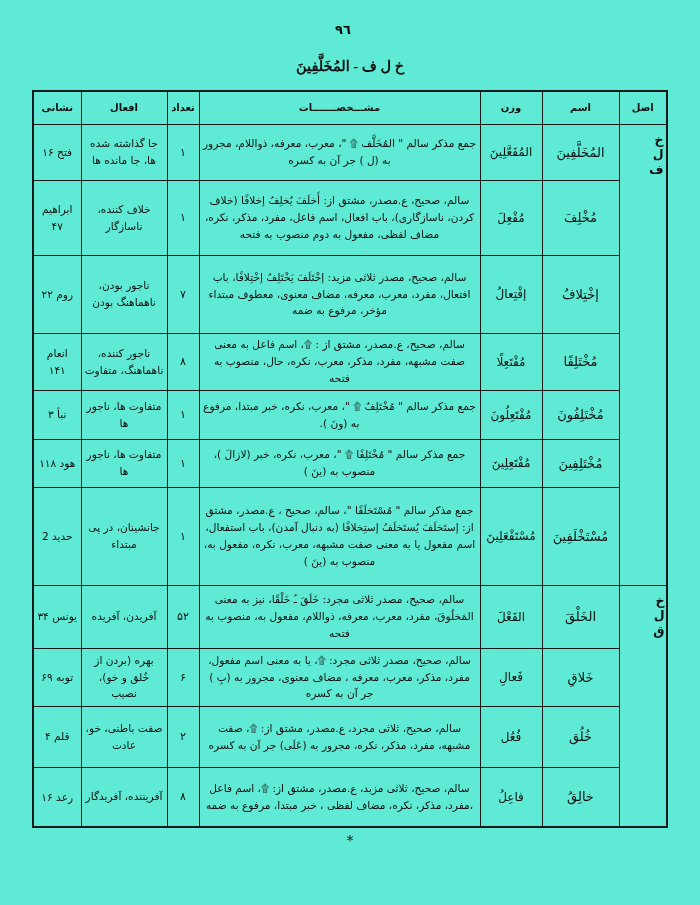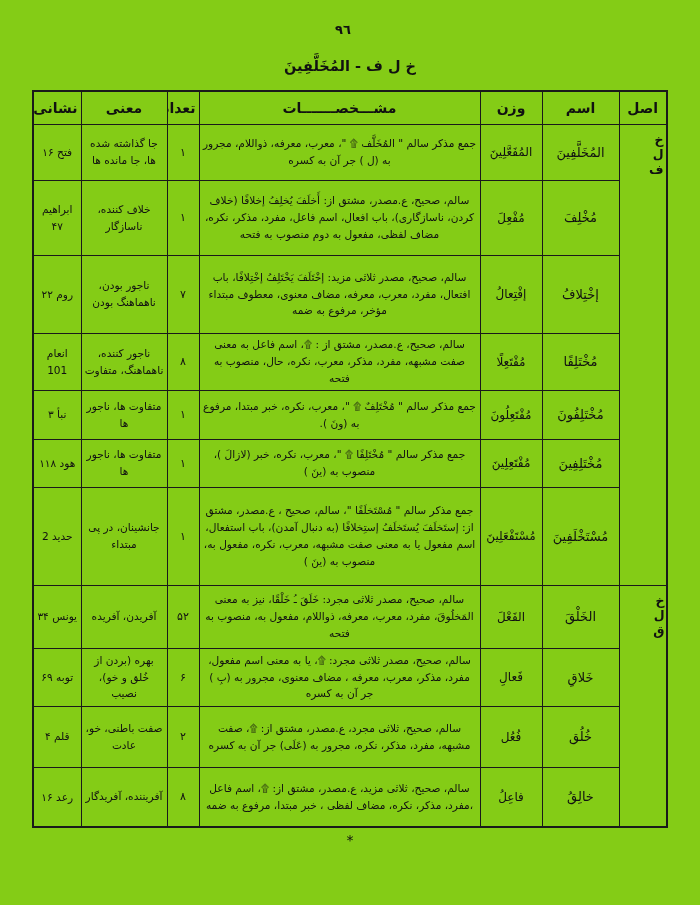--- a/index.html
+++ b/index.html
@@ -1,50 +1,50 @@
 <!DOCTYPE html>
 <html lang="fa" dir="rtl"><head>
 <meta charset="utf-8">
 <style>
   html,body { margin:0; padding:0; background:#ffffff; }
   .page {
     position: relative;
     width: 700px; height: 905px;
-    background: #84cc16;
+    background: #5eead4;
     font-family: "DejaVu Sans", sans-serif;
     direction: rtl;
     color: #111;
     overflow: hidden;
   }
   .page-number {
     position: absolute; top: 22px; left: 0; right: 14px;
     text-align: center; font-size: 13px; font-weight: bold;
   }
   .page-title {
     position: absolute; top: 58px; left: 0; right: 0;
-    text-align: center; font-size: 14.5px; font-weight: bold;
+    text-align: center; font-size: 14.5px; font-weight: bold; font-family: Liberation Serif, serif;
   }
   table.lex {
     position: absolute; top: 90px; right: 32px;
     width: 634px;
     border-collapse: collapse;
     table-layout: fixed;
     direction: rtl;
   }
   table.lex, table.lex td, table.lex th {
     border: 1.5px solid #1a1a1a;
   }
   table.lex { border-width: 2px; }
   td, th {
     padding: 2px 3px;
     text-align: center;
     vertical-align: middle;
     overflow: hidden;
   }
-  th { font-size: 14px; font-weight: bold; }
+  th { font-size: 10px; font-weight: bold; }
   .col-asl   { width: 48px; }
   .col-ism   { width: 77px; }
   .col-wazn  { width: 62px; }
   .col-mosh  { width: 281px; }
   .col-count { width: 32px; }
   .col-mani  { width: 86px; }
   .col-ref   { width: 48px; }
   td.asl  { vertical-align: top; padding-top: 7px; font-size: 12.5px; font-weight: bold; padding-left: 44px; }
   td.ism  { font-size: 13px; }
   td.wazn { font-size: 12px; text-align: center; }
@@ -76,21 +76,21 @@
         <col class="col-ref">
     </colgroup>
 
     <tbody>
         <tr style="height:33px">
       <th>اصل</th>
       <th>اسم</th>
       <th>وزن</th>
       <th>مشـــخصـــــــات</th>
       <th>تعداد</th>
-      <th>معنی</th>
+      <th>افعال</th>
       <th>نشانی</th>
     </tr>
 
     <tr style="height:56px">
       <td class="asl" rowspan="7">خ ل ف</td>
       <td class="ism">المُخَلَّفِينَ</td>
       <td class="wazn">المُفَعَّلِينَ</td>
       <td class="mosh">جمع مذكر سالم " المُخَلَّف ۩ "، معرب، معرفه، ذواللام، مجرور به (ل ) جر آن به كسره</td>
       <td class="count">١</td>
       <td class="mani">جا گذاشته شده ها، جا مانده ها</td>
@@ -114,21 +114,21 @@
       <td class="mani">ناجور بودن، ناهماهنگ بودن</td>
       <td class="ref">روم ٢٢</td>
     </tr>
 
     <tr style="height:57px">
       <td class="ism">مُخْتَلِفًا</td>
       <td class="wazn">مُفْتَعِلًا</td>
       <td class="mosh">سالم، صحیح، ع.مصدر، مشتق از : ۩، اسم فاعل به معنی صفت مشبهه، مفرد، مذكر، معرب، نكره، حال، منصوب به فتحه</td>
       <td class="count">٨</td>
       <td class="mani">ناجور كننده، ناهماهنگ، متفاوت</td>
-      <td class="ref">انعام 101</td>
+      <td class="ref">انعام ١۴١</td>
     </tr>
 
     <tr style="height:49px">
       <td class="ism">مُخْتَلِفُونَ</td>
       <td class="wazn">مُفْتَعِلُونَ</td>
       <td class="mosh">جمع مذكر سالم " مُخْتَلِفٌ ۩ "، معرب، نكره، خبر مبتدا، مرفوع به (ونَ ).</td>
       <td class="count">١</td>
       <td class="mani">متفاوت ها، ناجور ها</td>
       <td class="ref">نبأ ٣</td>
     </tr>

